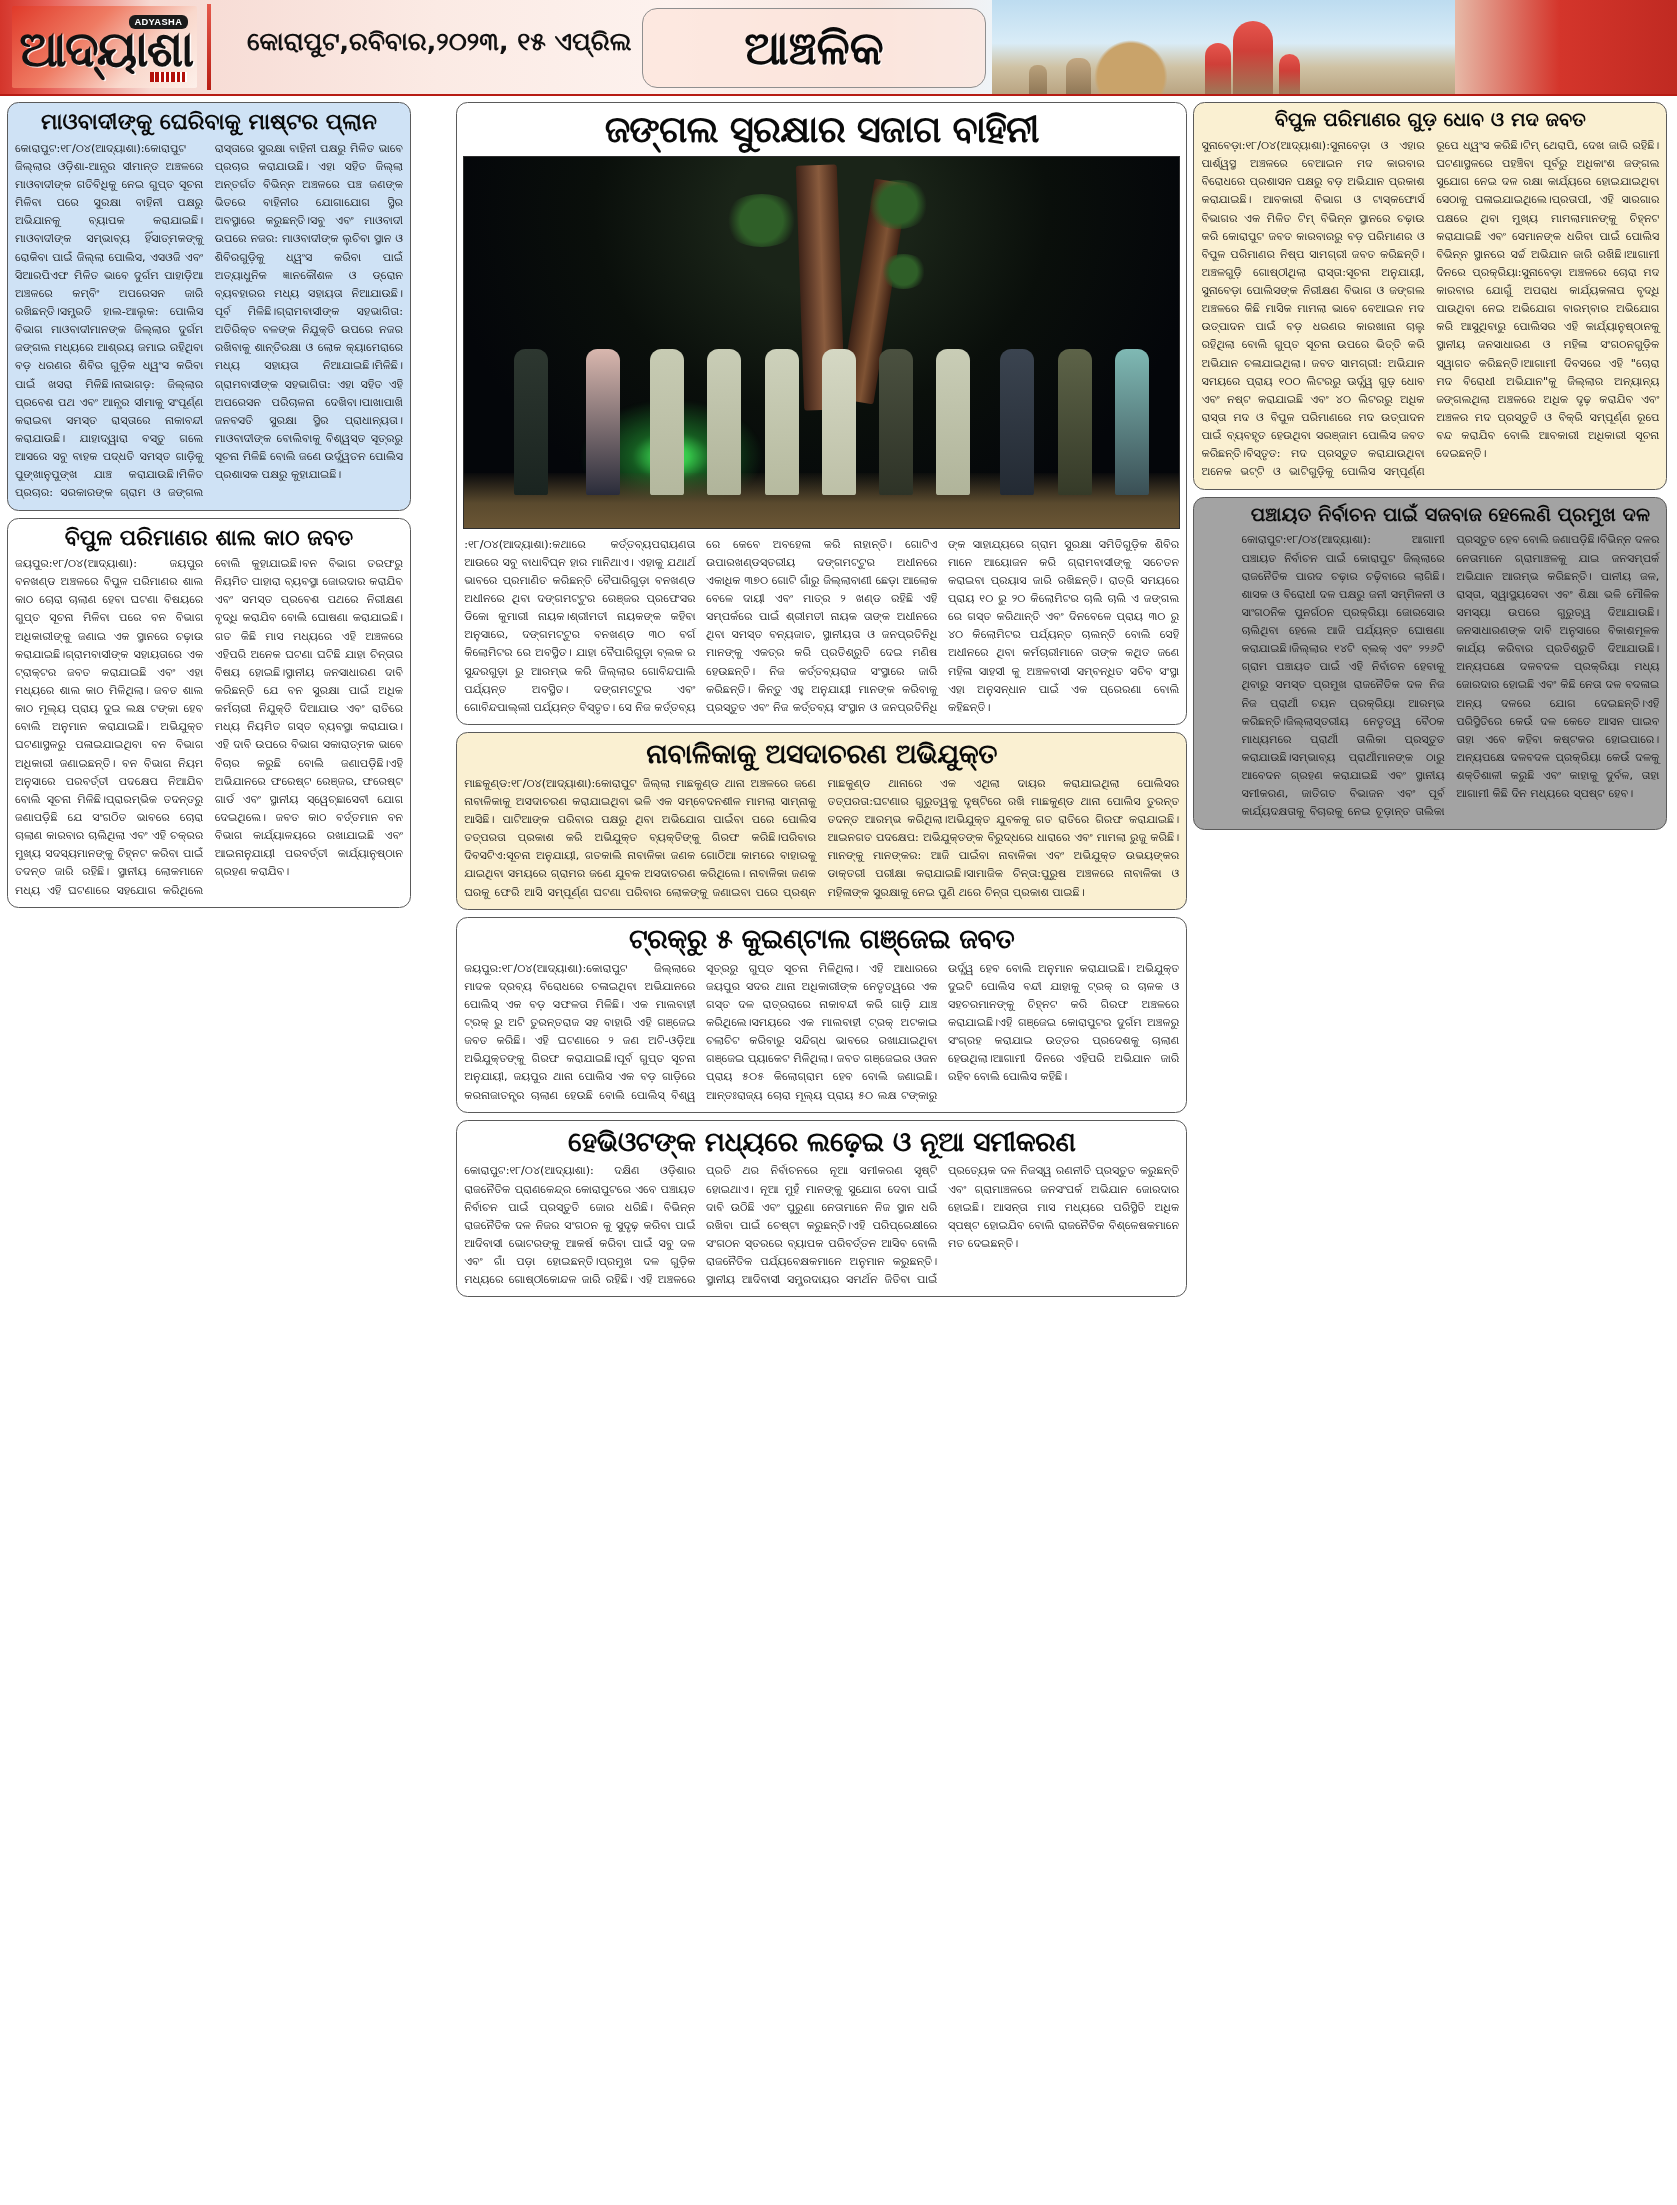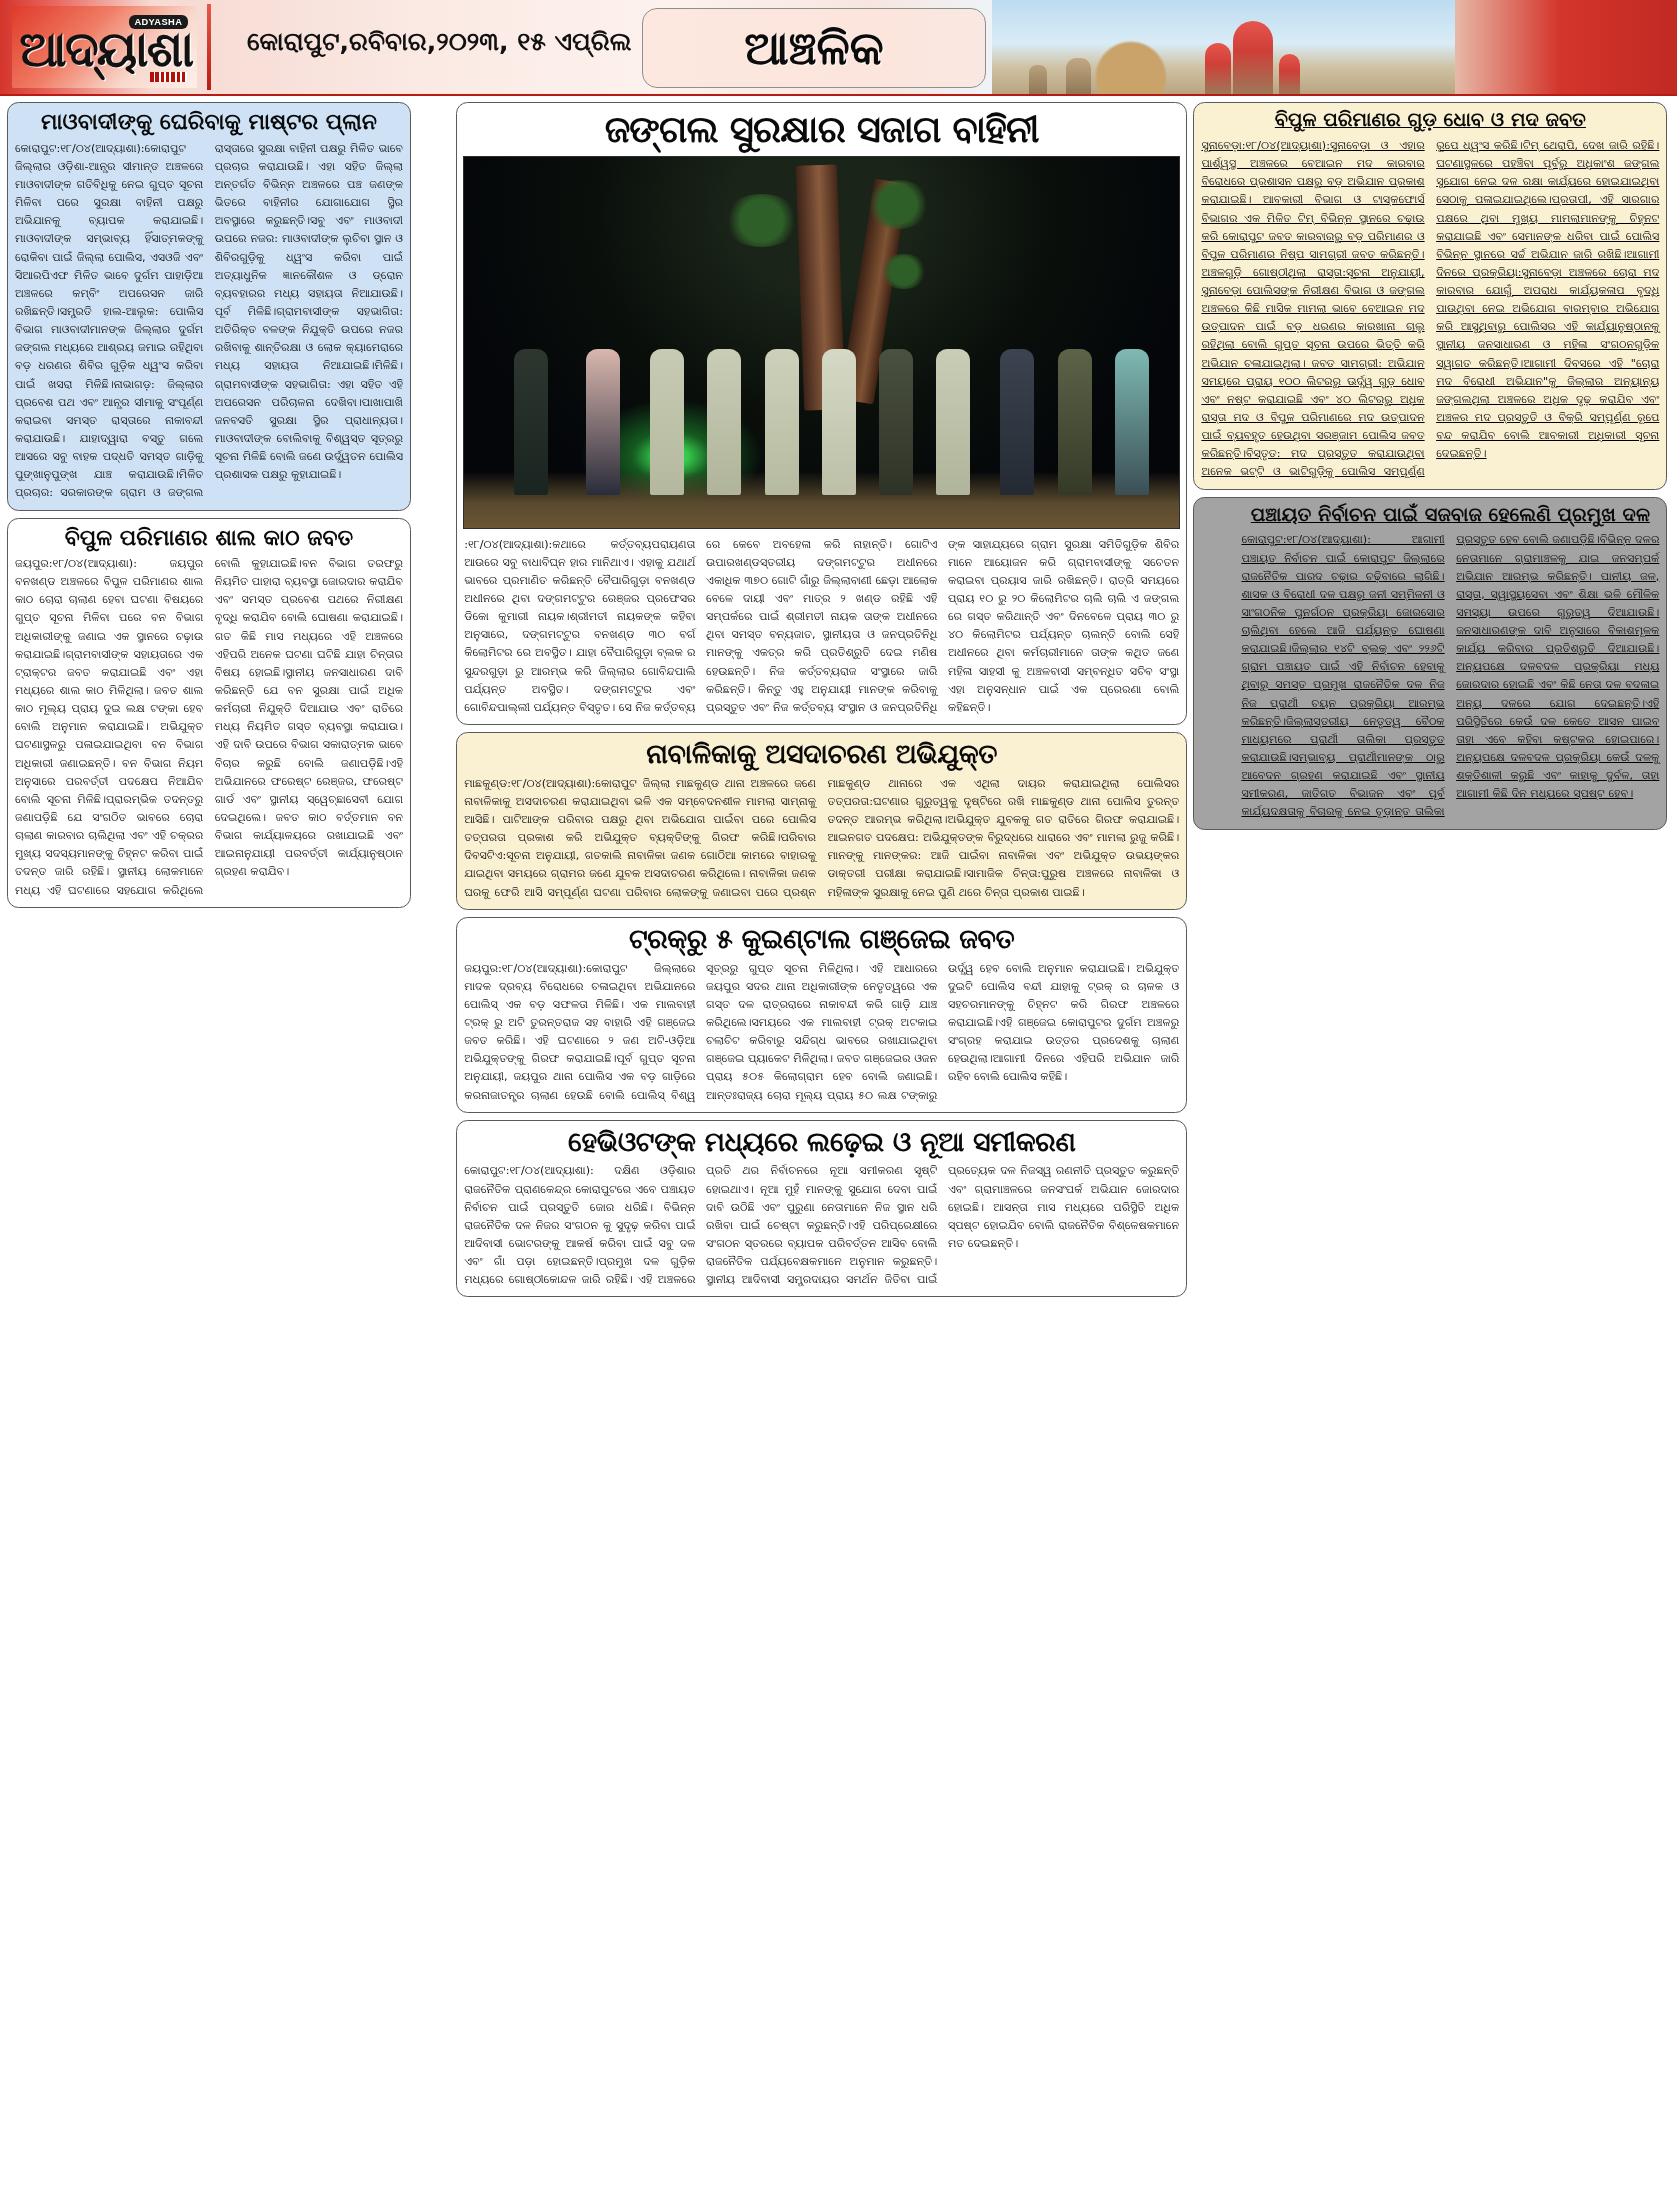--- a/index.html
+++ b/index.html
@@ -111,21 +111,21 @@
   .page {
     position:relative;
     width:1421px;
     padding: 6.2px 7px 0 7px;
     display:flex;
     gap: 6.2px;
     align-items:flex-start;
   }
   .col-left  { width: 404px; flex:0 0 404px; }
   .col-mid   { width: 770px; flex:0 0 770px;padding-left:39px; }
-  .col-right { width: 474px; flex:0 0 474px;text-decoration:underline; }
+  .col-right { width: 474px; flex:0 0 474px; }
 
   
   .art {
     border: 1.3px solid #5a5a5a;
     border-radius: 11.5px;
     margin-bottom: 7px;
     overflow: hidden;
     background:#fff;
   }
   .art.blue    { background:#cfe2f5; }

